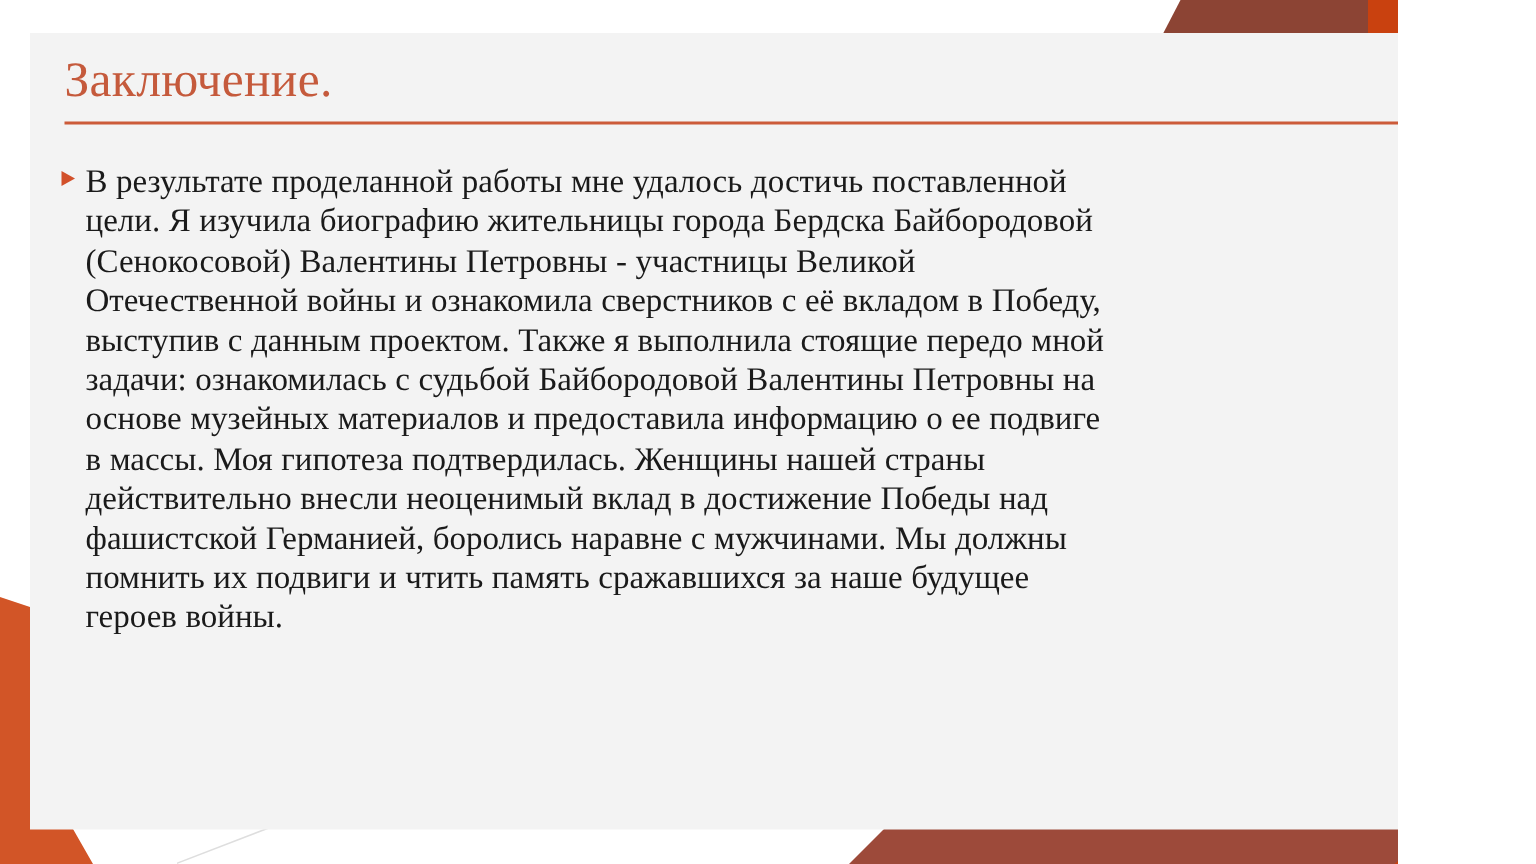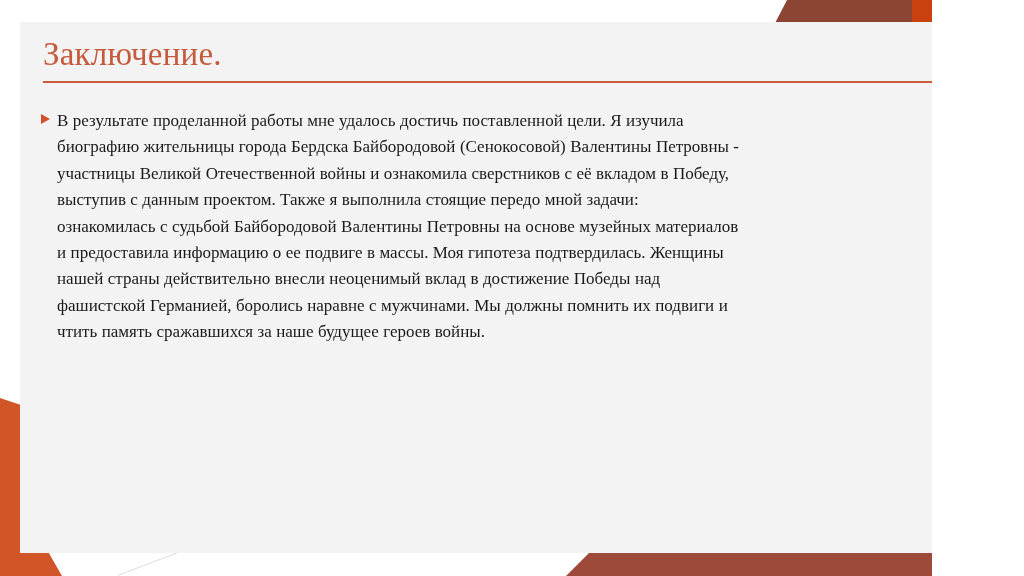--- a/index.html
+++ b/index.html
@@ -136,21 +136,21 @@
     position: absolute;
     left: 40px;
     top: 108px;
     width: 700px;
   }
   .bullet-para {
     position: relative;
     margin: 0;
     padding-left: 17px;
     font-family: "Liberation Serif", serif;
-    font-size: 17px;
+    font-size: 22px;
     line-height: 26.4px;
     color: #1a1a1a;
     text-align: left;
     word-spacing: 0.2px;
   }
   .bullet-marker {
     position: absolute;
     left: 1px;
     top: 6px;
     width: 0;

